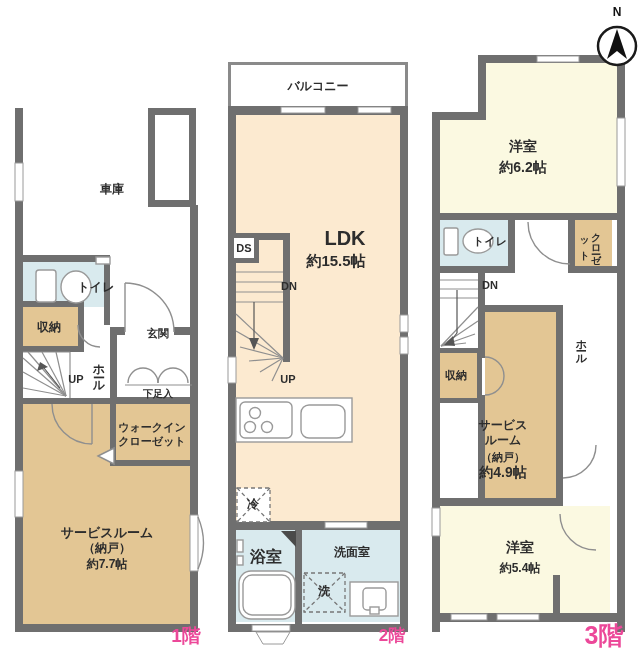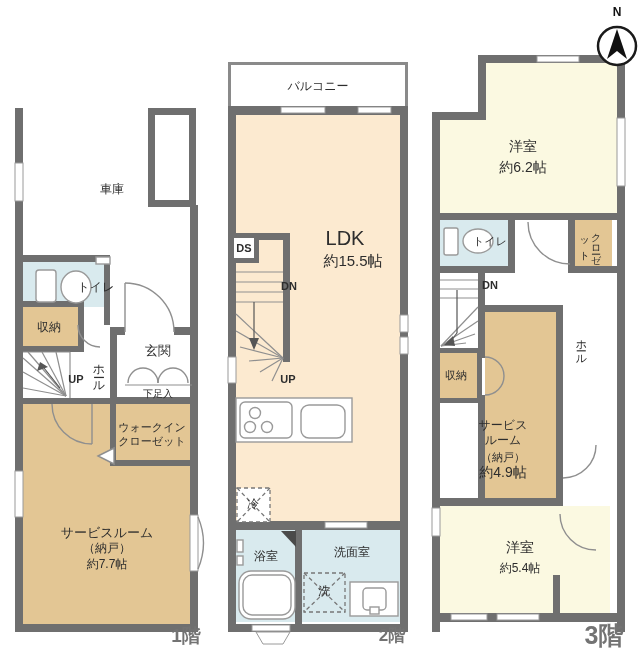--- a/index.html
+++ b/index.html
@@ -1,24 +1,24 @@
 <!DOCTYPE html>
 <html><head>
 <meta charset="utf-8">
 <style>
   html,body{margin:0;padding:0;background:#fff;}
   #canvas{position:relative;width:642px;height:662px;background:#ffffff;overflow:hidden;
           font-family:"Liberation Sans","DejaVu Sans",sans-serif;}
   #plan-svg{position:absolute;left:0;top:0;}
   .lbl{position:absolute;transform:translate(-50%,-50%);white-space:nowrap;
-       color:#2d2d2d;font-weight:400;line-height:1.1;text-align:center;}
+       color:#2d2d2d;font-weight:700;line-height:1.1;text-align:center;}
   .bold{font-weight:700;}
   .vert{writing-mode:vertical-rl;text-orientation:upright;white-space:normal;
         letter-spacing:1px;line-height:1.15;}
-  .floorlbl{font-weight:700;color:#737373;}
+  .floorlbl{font-weight:700;color:#ec4899;}
 </style>
 </head>
 <body>
 
 <div id="canvas">
 
 <svg id="plan-svg" width="642" height="662" viewBox="0 0 642 662">
 
   <g>
 
@@ -235,37 +235,37 @@
       <polygon points="617,29 627,59 617,51 607,59" fill="#111111"></polygon>
     </g>
   </g>
 </svg>
 
 <div class="lbl" style="left:112px;top:190px;font-size:12px">車庫</div>
 <div class="lbl" style="left:96px;top:288px;font-size:12px">トイレ</div>
 <div class="lbl" style="left:49px;top:328px;font-size:12px">収納</div>
 <div class="lbl vert" style="left:98px;top:371px;font-size:12px;height:52px">ホール</div>
 <div class="lbl bold" style="left:76px;top:379px;font-size:11px">UP</div>
-<div class="lbl" style="left:158px;top:351px;font-size:13px">玄関</div>
+<div class="lbl" style="left:158px;top:333px;font-size:11px">玄関</div>
 <div class="lbl" style="left:158px;top:393px;font-size:10px">下足入</div>
 <div class="lbl" style="left:152px;top:427px;font-size:11px">ウォークイン</div>
 <div class="lbl" style="left:152px;top:441px;font-size:11px">クローゼット</div>
 <div class="lbl" style="left:107px;top:533px;font-size:13px">サービスルーム</div>
 <div class="lbl" style="left:107px;top:549px;font-size:12px">（納戸）</div>
 <div class="lbl" style="left:107px;top:565px;font-size:12px">約7.7帖</div>
 <div class="lbl floorlbl" style="left:186px;top:636px;font-size:19px">1階</div>
 
 <div class="lbl" style="left:318px;top:87px;font-size:12px">バルコニー</div>
 <div class="lbl" style="left:345px;top:238px;font-size:20px">LDK</div>
-<div class="lbl" style="left:353px;top:261px;font-size:15px">約15.5帖</div>
+<div class="lbl" style="left:336px;top:261px;font-size:15px">約15.5帖</div>
 <div class="lbl bold" style="left:244px;top:248px;font-size:11px">DS</div>
 <div class="lbl bold" style="left:289px;top:286px;font-size:11px">DN</div>
 <div class="lbl bold" style="left:288px;top:379px;font-size:11px">UP</div>
 <div class="lbl" style="left:253px;top:505px;font-size:12px">冷</div>
-<div class="lbl" style="left:266px;top:557px;font-size:12px">浴室</div>
+<div class="lbl" style="left:266px;top:557px;font-size:16px">浴室</div>
 <div class="lbl" style="left:352px;top:553px;font-size:12px">洗面室</div>
 <div class="lbl" style="left:324px;top:592px;font-size:12px">洗</div>
 <div class="lbl floorlbl" style="left:392px;top:636px;font-size:17px">2階</div>
 
 <div class="lbl" style="left:523px;top:147px;font-size:14px">洋室</div>
 <div class="lbl" style="left:523px;top:168px;font-size:14px">約6.2帖</div>
 <div class="lbl" style="left:490px;top:241px;font-size:11px">トイレ</div>
 <div class="lbl vert" style="left:590px;top:243px;font-size:10px;height:40px;letter-spacing:0">クローゼット</div>
 <div class="lbl bold" style="left:490px;top:285px;font-size:11px">DN</div>
 <div class="lbl" style="left:456px;top:375px;font-size:11px">収納</div>

